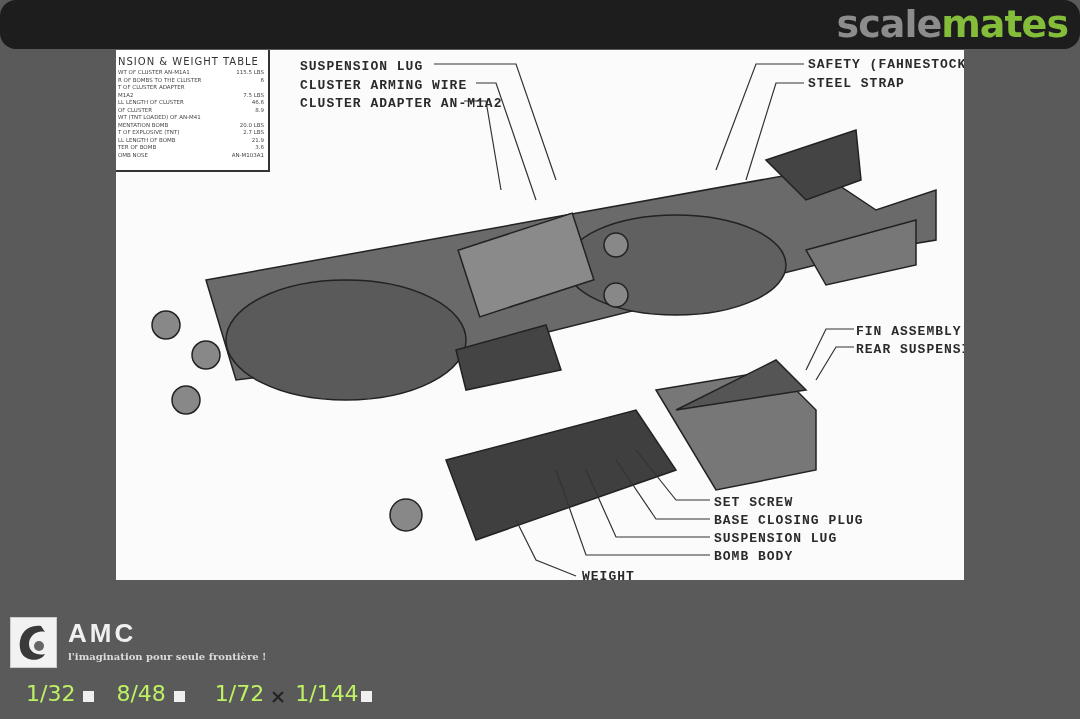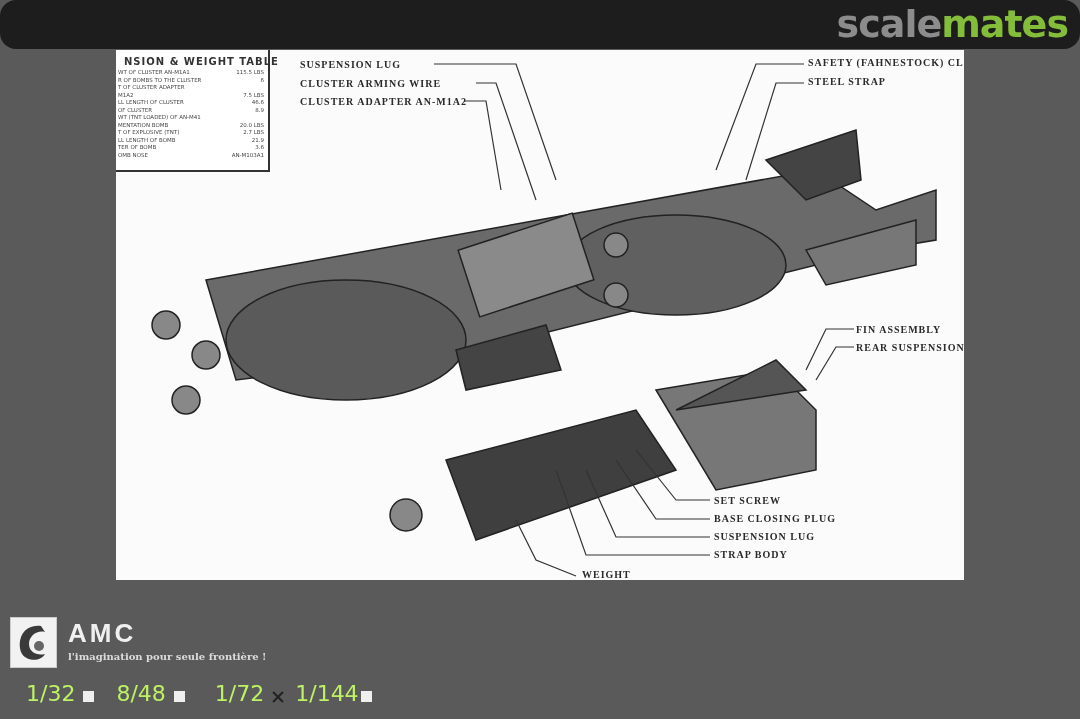--- a/index.html
+++ b/index.html
@@ -1,23 +1,23 @@
 <!DOCTYPE html>
 <html><head>
 <meta charset="utf-8">
 <style>
   html,body{margin:0;padding:0;}
   body{width:1080px;height:719px;background:#5a5a5a;position:relative;overflow:hidden;font-family:"Liberation Sans",sans-serif;}
   .topbar{position:absolute;left:0;top:0;width:1080px;height:49px;background:#1d1d1d;border-radius:16px;}
   .logo{position:absolute;right:12px;top:2px;font-family:"DejaVu Sans",sans-serif;font-weight:bold;font-size:38px;letter-spacing:-1px;line-height:44px;}
   .logo .a{color:#8c8c8c;} .logo .b{color:#84bd3a;}
   .drawing{position:absolute;left:116px;top:50px;width:848px;height:530px;background:#fbfbfb;overflow:hidden;}
-  .lbl{position:absolute;font-family:Liberation Serif, serif;font-weight:bold;font-size:10px;color:#2a2a2a;letter-spacing:1px;white-space:nowrap;}
+  .lbl{position:absolute;font-family:Liberation Mono, monospace;font-weight:bold;font-size:13px;color:#2a2a2a;letter-spacing:1px;white-space:nowrap;}
   .table{position:absolute;left:0;top:0;width:152px;height:120px;border-right:2px solid #333;border-bottom:2px solid #333;background:#fff;}
-  .table .t{font-family:"DejaVu Sans",sans-serif;font-weight:bold;font-size:10px;color:#333;padding:6px 0 2px 8px;letter-spacing:1px;white-space:nowrap;}
+  .table .t{font-family:"DejaVu Sans",sans-serif;font-weight:normal;font-size:10px;color:#333;padding:6px 0 2px 2px;letter-spacing:1px;white-space:nowrap;}
   .table .row{display:flex;justify-content:space-between;font-size:5.5px;color:#444;padding:0 4px 0 2px;line-height:7.5px;font-family:"DejaVu Sans",sans-serif;white-space:nowrap;}
   svg.art{position:absolute;left:0;top:0;}
   .footer-logo{position:absolute;left:10px;top:617px;width:45px;height:49px;background:#f2f2f2;border:1px solid #ccc;}
   .amc{position:absolute;left:68px;top:618px;font-family:Liberation Sans, sans-serif;font-weight:bold;font-size:26px;color:#f0f0f0;letter-spacing:3px;}
   .tagline{position:absolute;left:68px;top:651px;font-family:"DejaVu Serif",serif;font-weight:bold;font-size:10px;color:#dcdcdc;}
   .scales{position:absolute;left:26px;top:681px;display:flex;align-items:center;font-family:"DejaVu Sans",sans-serif;font-size:22px;color:#bef264;}
   .scale{display:flex;align-items:center;margin-right:22px;}
   .scale .box{width:11px;height:11px;background:#efefef;margin-left:8px;margin-top:6px;position:relative;}
   .scale .box.x{background:transparent;}
   .scale .box.x::before,.scale .box.x::after{content:"";position:absolute;left:-1px;top:5px;width:14px;height:2px;background:#222;transform:rotate(45deg);}
@@ -126,21 +126,21 @@
   <div class="lbl" style="left:184px;top:9px">SUSPENSION LUG</div>
   <div class="lbl" style="left:184px;top:28px">CLUSTER ARMING WIRE</div>
   <div class="lbl" style="left:184px;top:46px">CLUSTER ADAPTER AN-M1A2</div>
   <div class="lbl" style="left:692px;top:7px">SAFETY (FAHNESTOCK) CLIP</div>
   <div class="lbl" style="left:692px;top:26px">STEEL STRAP</div>
   <div class="lbl" style="left:740px;top:274px">FIN ASSEMBLY</div>
   <div class="lbl" style="left:740px;top:292px">REAR SUSPENSION</div>
   <div class="lbl" style="left:598px;top:445px">SET SCREW</div>
   <div class="lbl" style="left:598px;top:463px">BASE CLOSING PLUG</div>
   <div class="lbl" style="left:598px;top:481px">SUSPENSION LUG</div>
-  <div class="lbl" style="left:598px;top:499px">STRAP BODY</div>
+  <div class="lbl" style="left:598px;top:499px">BOMB BODY</div>
   <div class="lbl" style="left:466px;top:519px">WEIGHT</div>
 </div>
 
 <div class="footer-logo">
   <svg width="45" height="49">
       <path d="M30,8 C12,6 6,22 10,34 C14,44 30,44 34,36 C26,38 18,34 18,26 C18,18 26,12 34,14 Z" fill="#3a3a3a"></path>
       <circle cx="28" cy="28" r="5" fill="#666"></circle>
     </svg>
 </div>
 <div class="amc">AMC</div>

